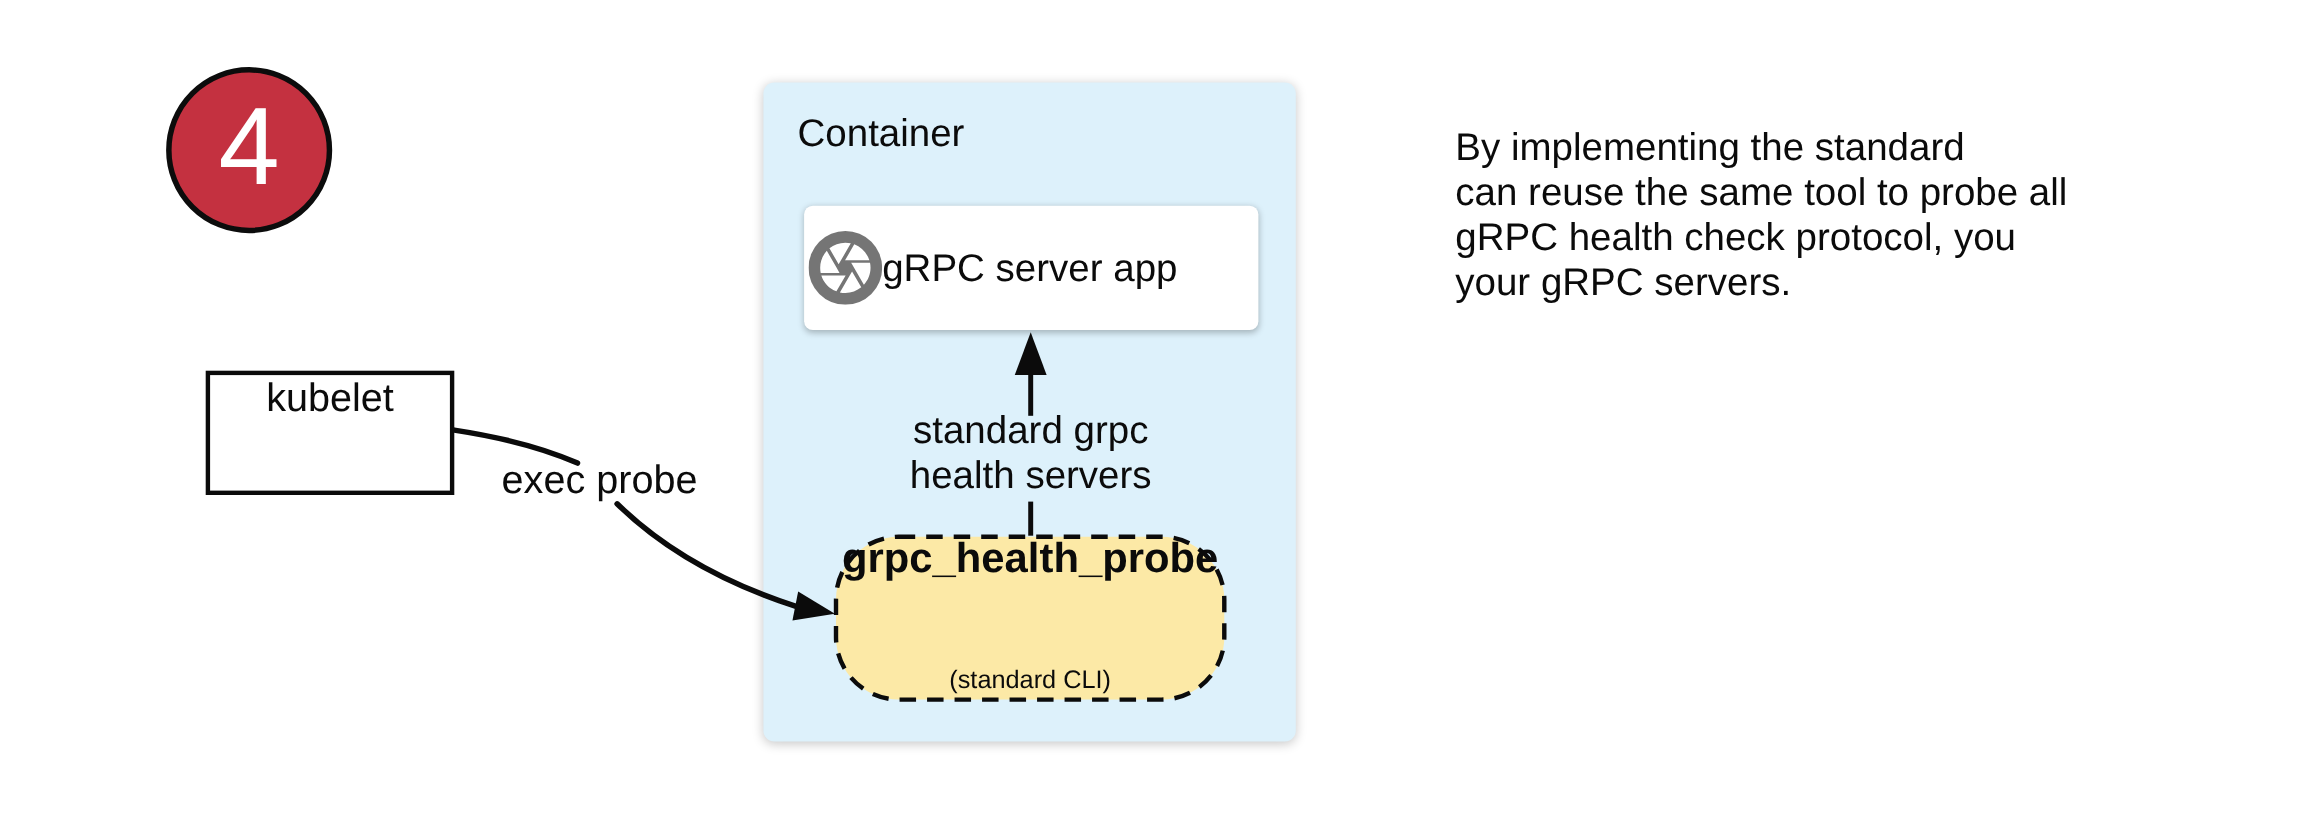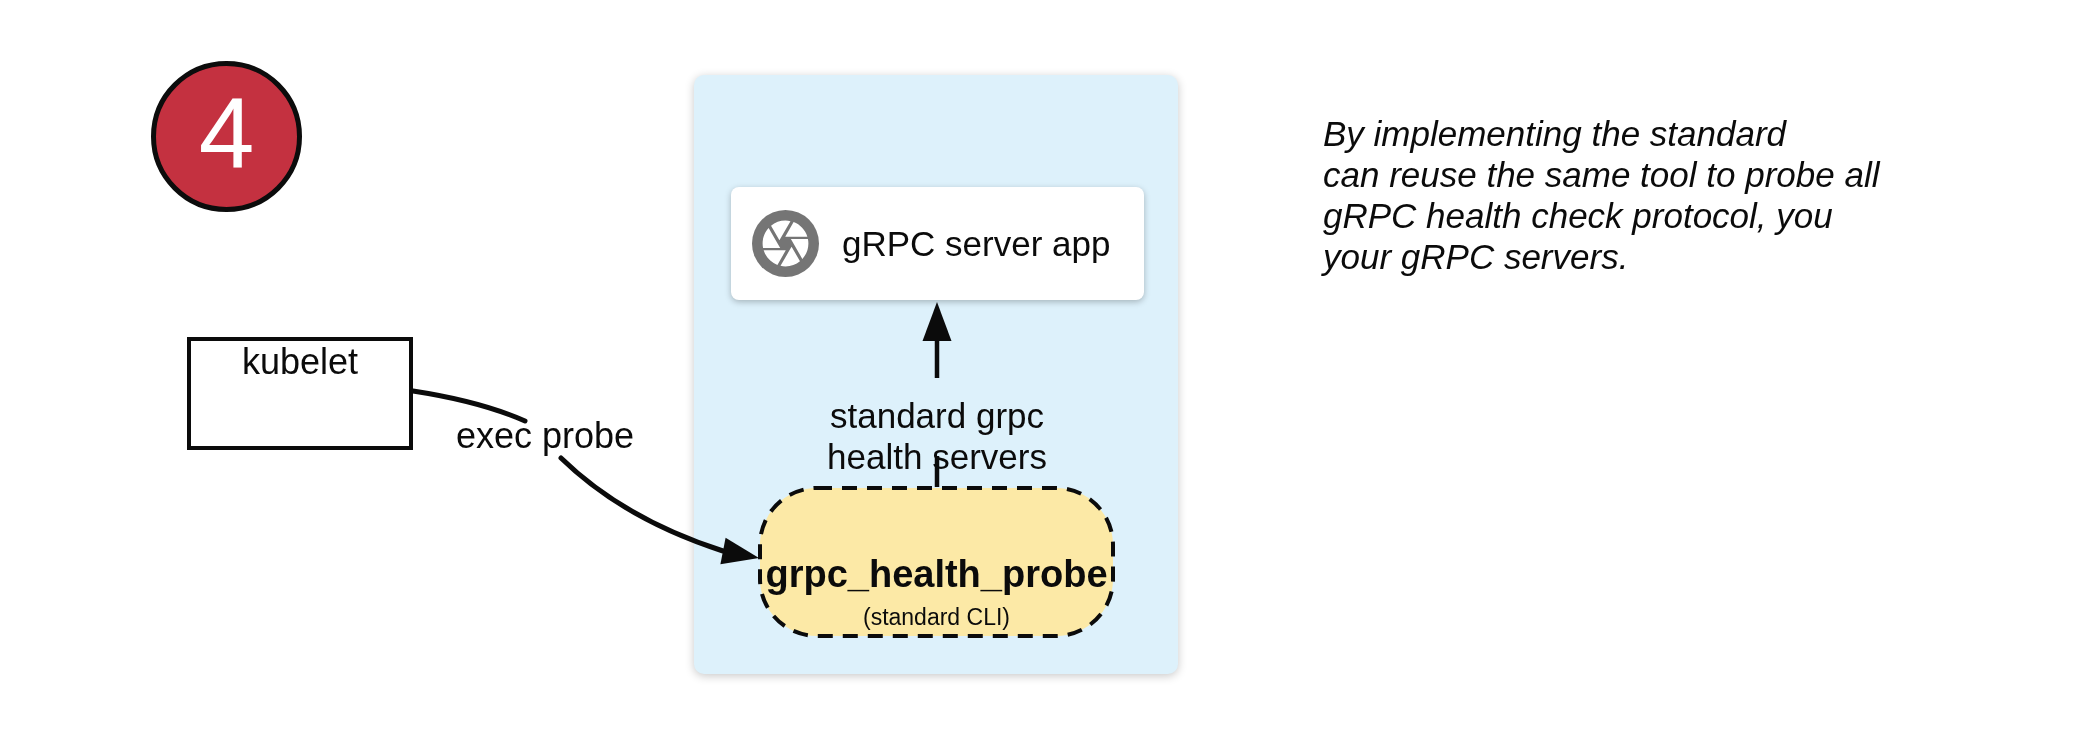--- a/index.html
+++ b/index.html
@@ -48,49 +48,49 @@
     font-size:35px; line-height:42px;
   }
 
   
   .server-card{
     position:absolute; left:37px; top:112px;   
     width:413px; height:113px;
     background:#ffffff; border-radius:8px;
     box-shadow:0 2px 6px rgba(0,0,0,0.25);
     display:flex; align-items:center;
-    padding-left:21px; box-sizing:border-box; gap:23px;
+    padding-left:4px; box-sizing:border-box; 
   }
   .server-card .label{font-size:35px;}
 
   
   .probe-text{
     position:absolute; left:758px; top:486px;
     width:357px; height:152px;
-    display:flex; flex-direction:column; align-items:center; justify-content:flex-end;
+    display:flex; flex-direction:column; align-items:center; justify-content:space-between;
     text-align:center;
   }
   .probe-text .title{font-size:38px; font-weight:bold; line-height:44px;}
   .probe-text .subtitle{font-size:23px; line-height:42px;}
 
   
   .exec-label{
     position:absolute; left:456px; top:414px;
     font-size:36px; line-height:44px; white-space:nowrap;
   }
   .exec-label b{font-weight:normal;}
   .health-label{
     position:absolute; left:777px; top:371px; width:320px;
-    text-align:center; font-size:35px; line-height:41px;margin-top:24px;
+    text-align:center; font-size:35px; line-height:41px;
   }
 
   
   .caption{
     position:absolute; left:1323px; top:113px;
-    font-size:35px; line-height:41px;font-style:italic;
+    font-size:35px; line-height:41px;
   }
 
   
   .overlay{
     position:absolute; left:0; top:0; width:2100px; height:750px;
     pointer-events:none;
   }
 </style>
 </head>
 <body>
@@ -99,20 +99,21 @@
 
   <div class="badge">
     <span>4</span>
   </div>
 
   <div class="kubelet">
     <span>kubelet</span>
   </div>
 
   <div class="container-box">
+    <div class="container-label">Container</div>
 
     <div class="server-card">
       <svg width="67" height="67" viewBox="0 0 24 24" aria-hidden="true">
         <circle cx="12" cy="12" r="12" fill="#757575"></circle>
         <g transform="translate(12,12) scale(0.82) translate(-12,-12)">
           <path fill="#ffffff" d="M9.4 10.5l4.77-8.26C13.47 2.09 12.75 2 12 2c-2.4 0-4.6.85-6.32 2.25l3.66 6.35.06-.1zM21.54 9c-.92-2.92-3.15-5.26-6-6.34L11.88 9h9.66zm.26 1h-7.49l.29.5 4.76 8.25C21 16.97 22 14.61 22 12c0-.69-.07-1.35-.2-2zM8.54 12l-3.9-6.75C3.01 7.03 2 9.39 2 12c0 .69.07 1.35.2 2h7.49l-1.15-2zm-6.08 3c.92 2.92 3.15 5.26 6 6.34L12.12 15H2.46zm11.27 0l-3.9 6.76c.7.15 1.42.24 2.17.24 2.4 0 4.6-.85 6.32-2.25l-3.66-6.35-.93 1.6z"></path>
         </g>
       </svg>
       <span class="label">gRPC server app</span>
     </div>

